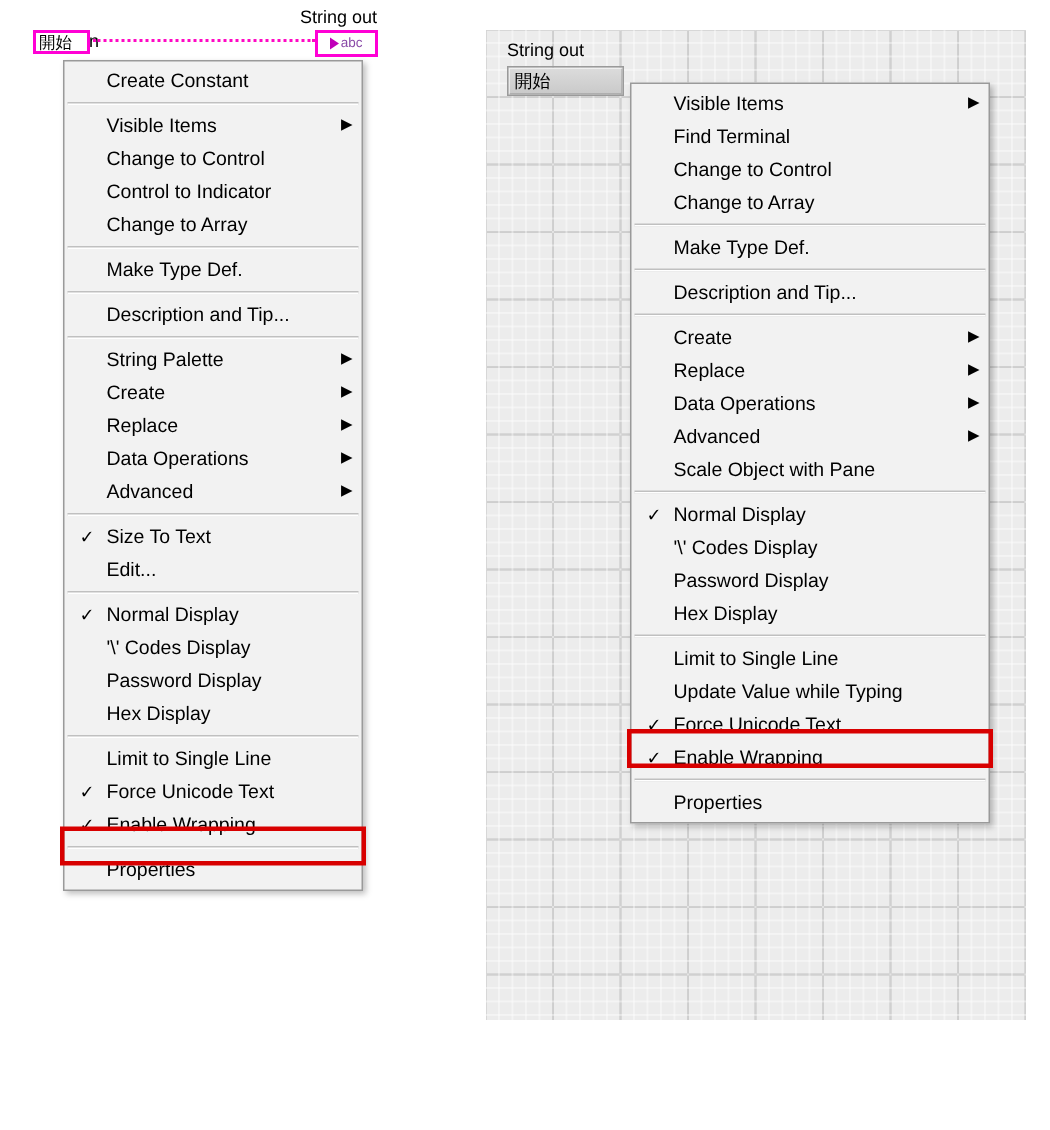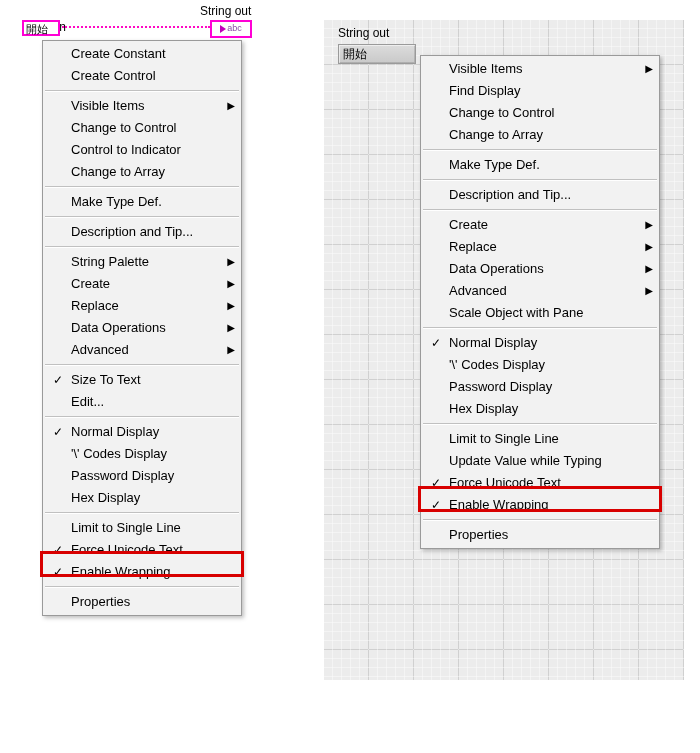--- a/index.html
+++ b/index.html
@@ -192,21 +192,20 @@
 
 <div class="right-panel">
 
   <div class="fp-label">String out</div>
 
   <div class="fp-stringctrl">開始</div>
 </div>
 
 <div id="menu-left" class="ctx-menu">
     <div class="item"><span>Create Constant</span></div>
-    <div class="item"><span>Create Control</span></div>
     <div class="sep"></div>
     <div class="item"><span>Visible Items</span><span class="sub">▶</span></div>
     <div class="item"><span>Change to Control</span></div>
     <div class="item"><span>Control to Indicator</span></div>
     <div class="item"><span>Change to Array</span></div>
     <div class="sep"></div>
     <div class="item"><span>Make Type Def.</span></div>
     <div class="sep"></div>
     <div class="item"><span>Description and Tip...</span></div>
     <div class="sep"></div>
@@ -226,21 +225,21 @@
     <div class="sep"></div>
     <div class="item"><span>Limit to Single Line</span></div>
     <div class="item"><span class="check">✓</span><span>Force Unicode Text</span></div>
     <div class="item"><span class="check">✓</span><span>Enable Wrapping</span></div>
     <div class="sep"></div>
     <div class="item"><span>Properties</span></div>
   </div>
 
 <div id="menu-right" class="ctx-menu">
     <div class="item"><span>Visible Items</span><span class="sub">▶</span></div>
-    <div class="item"><span>Find Display</span></div>
+    <div class="item"><span>Find Terminal</span></div>
     <div class="item"><span>Change to Control</span></div>
     <div class="item"><span>Change to Array</span></div>
     <div class="sep"></div>
     <div class="item"><span>Make Type Def.</span></div>
     <div class="sep"></div>
     <div class="item"><span>Description and Tip...</span></div>
     <div class="sep"></div>
     <div class="item"><span>Create</span><span class="sub">▶</span></div>
     <div class="item"><span>Replace</span><span class="sub">▶</span></div>
     <div class="item"><span>Data Operations</span><span class="sub">▶</span></div>

